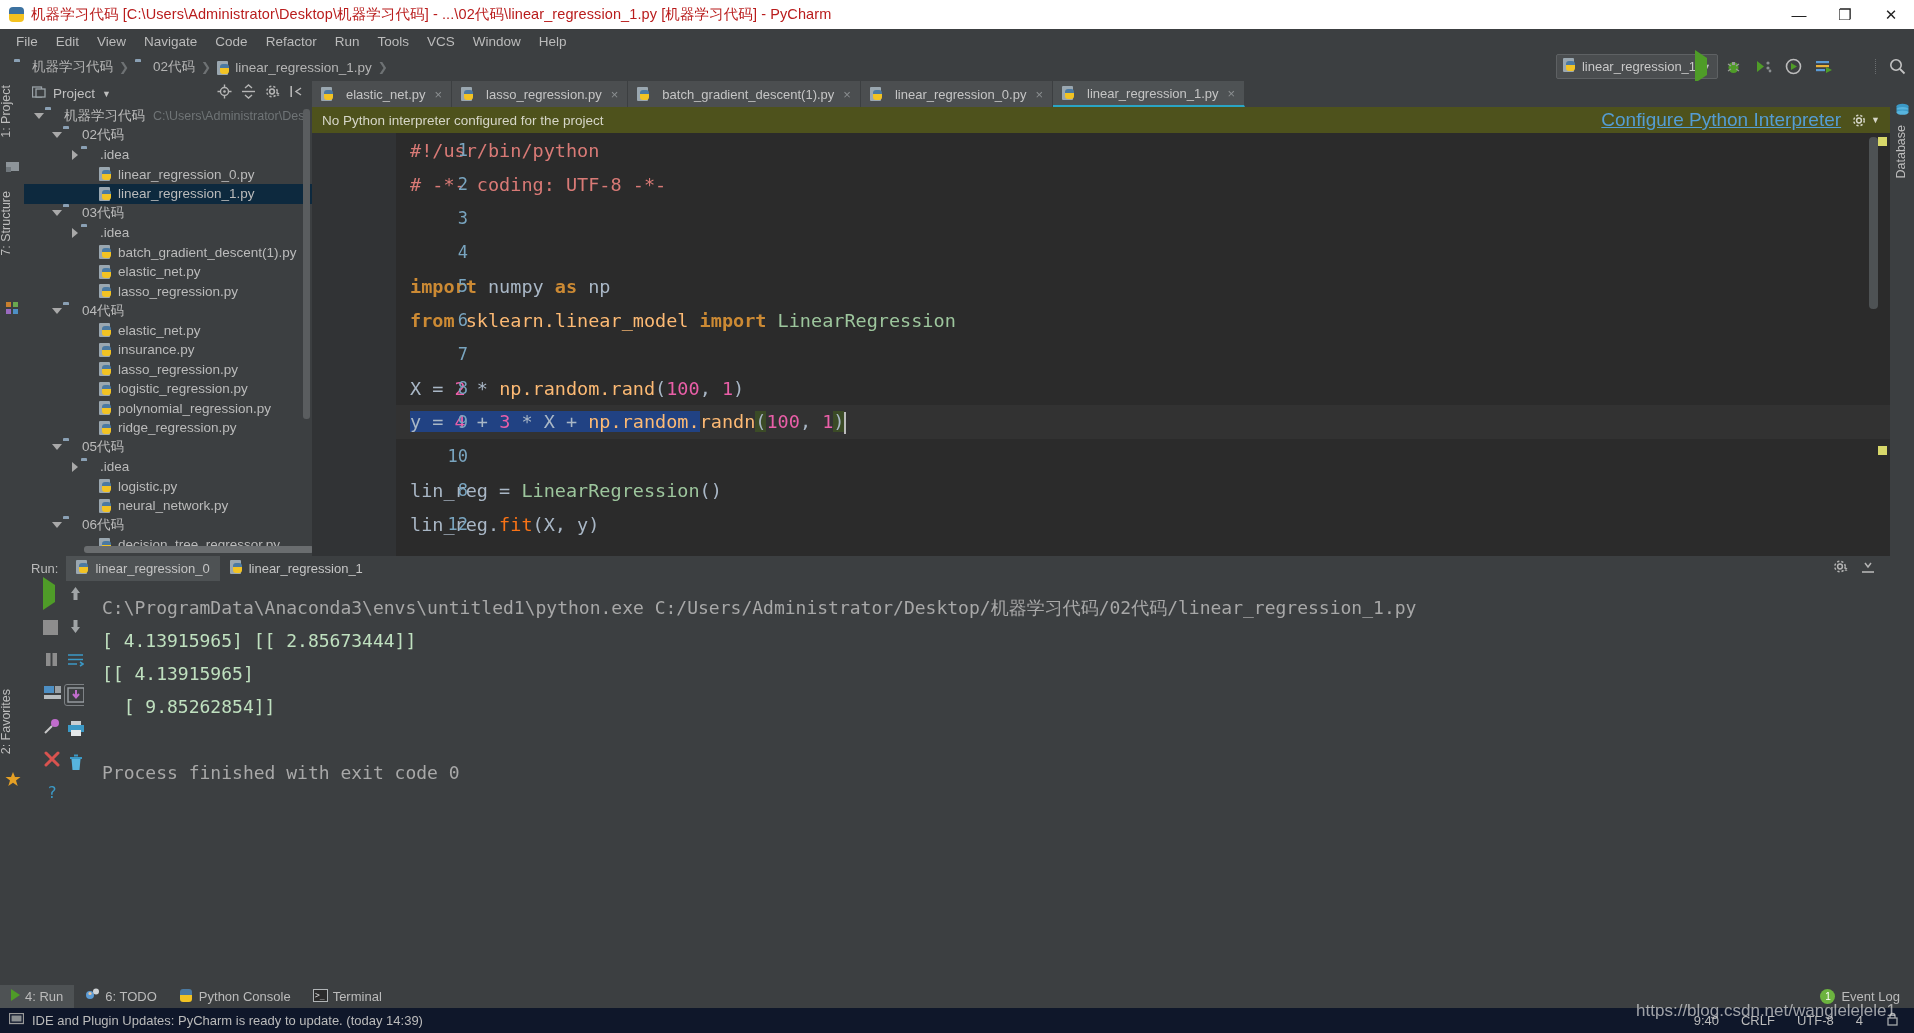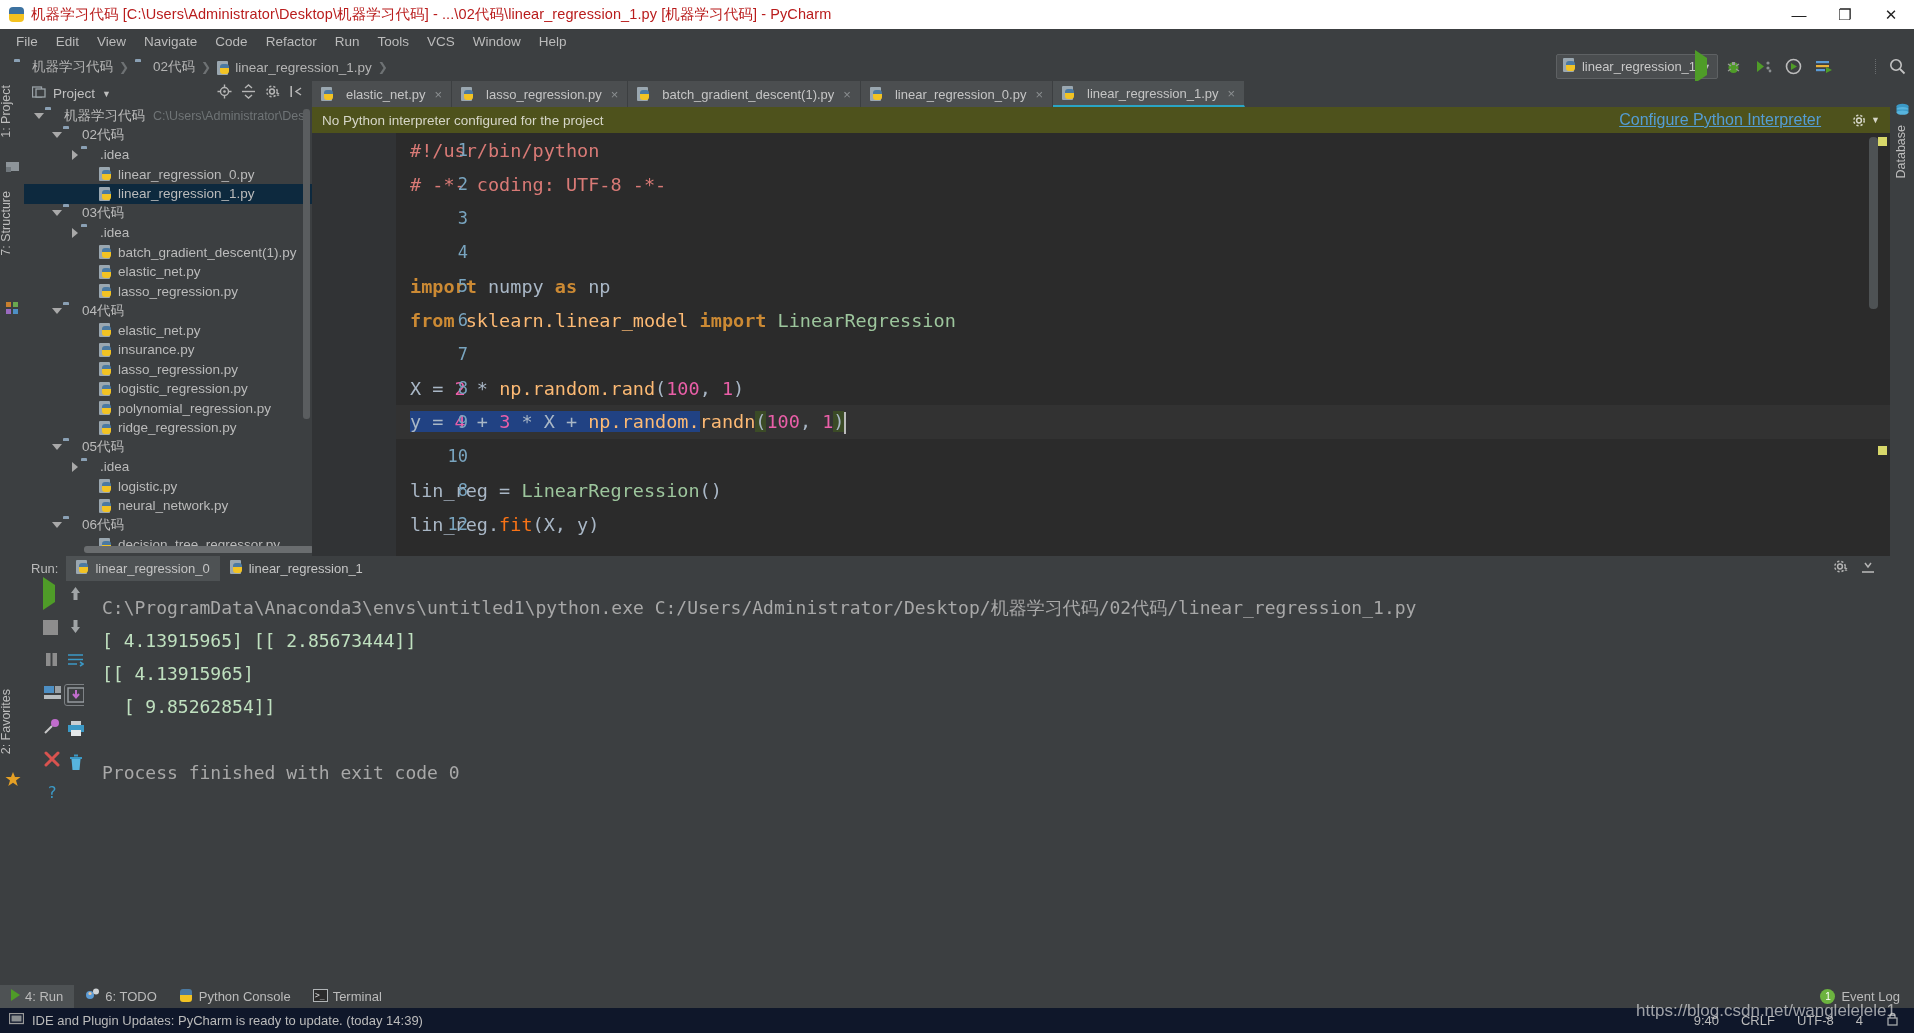--- a/index.html
+++ b/index.html
@@ -83,23 +83,23 @@
   .tree-hscroll { position:absolute; left: 60px; bottom: 6px; width: 230px; height: 7px; background:#6a6d6f; border-radius:3px;}
 
   
   .tabsbar { position: absolute; top: 81px; left: 312px; width: 1578px; height: 26px; background: #3c3f41; display: flex; align-items: stretch;}
   .etab { display: flex; align-items: center; gap: 6px; padding: 0 9px; color: #c5c5c5; font-size: 13px;
           background: #4b4e50; border-right: 1px solid #3c3f41; white-space: nowrap; }
   .etab.active { background: #4e5254; border-bottom: 2px solid #2aa5c4; }
   .etab .x { color: #8b8f91; font-size: 13px; margin-left: 3px; }
 
   .warnbar { position: absolute; top: 107px; left: 312px; width: 1578px; height: 26px;
-             background: #4e521c; display: flex; align-items: center; padding: 0 10px; gap: 20px; }
+             background: #4e521c; display: flex; align-items: center; padding: 0 10px; }
   .warnbar .wtext { color: #d6d6c8; font-size: 13.5px; }
-  .warnbar .wlink { margin-left: auto; color: #549dd4; font-size: 16px; text-decoration: underline; }
+  .warnbar .wlink { margin-left: auto; color: #549dd4; font-size: 19px; text-decoration: underline; }
   .warnbar .wgear { margin-left: 11px; display: flex; align-items: center; gap: 3px; }
 
   .editor { position: absolute; top: 133px; left: 312px; width: 1578px; height: 423px; background: #2b2b2b; overflow: hidden; }
   .gutter { position: absolute; left: 0; top: 0; width: 84px; height: 100%; background: #313335; }
   .code-area { position: absolute; left: 84px; top: 0; right: 0; height: 100%; }
   .cline { position: relative; height: 34px; display: flex; align-items: center; }
   .cline.current { background: #323232; }
   .lnum { position: absolute; left: 0; width: 72px; text-align: right; color: #6897bb99;
           font-family: "DejaVu Sans Mono", monospace; font-size: 17px; color: #79a5c0; }
   .ctext { padding-left: 14px; font-family: "DejaVu Sans Mono", monospace; font-size: 18.5px; color: #a9b7c6; white-space: pre; }

